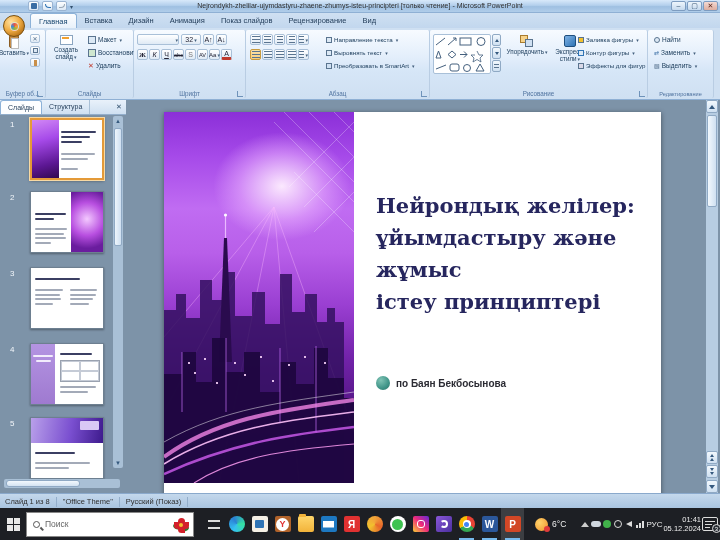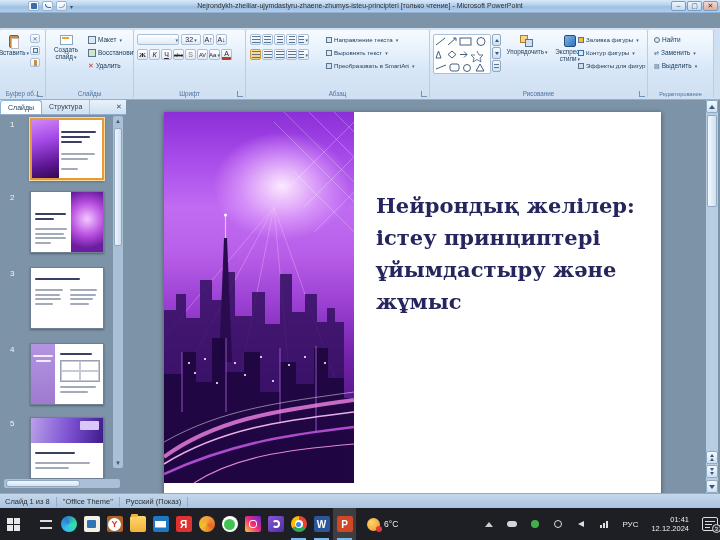--- a/index.html
+++ b/index.html
@@ -136,21 +136,21 @@
   #flower .core{position:absolute;left:5px;top:5px;width:4px;height:4px;border-radius:50%;background:#f2c12e}
   #tb-icons{display:flex;align-items:center;margin-left:8px}
   .tbi{position:relative;width:23px;height:32px;display:flex;align-items:center;justify-content:center}
   .tbi.running::after{content:"";position:absolute;left:4px;bottom:0;width:15px;height:2px;background:#76b9ed}
   .tbi.active{background:rgba(255,255,255,.14)}
   .g16{width:16px;height:16px;display:flex;align-items:center;justify-content:center;font-size:10px;font-weight:bold;color:#fff;border-radius:2px}
   #weather{display:flex;align-items:center;gap:4px;margin-left:6px;padding:0 5px;height:32px}
   #weather-ic{width:13px;height:13px;border-radius:50%;background:radial-gradient(circle at 35% 35%,#ffd36b,#f0922a);position:relative}
   #weather-ic::after{content:"";position:absolute;right:-2px;bottom:-1px;width:6px;height:6px;border-radius:50%;background:#e23b3b}
   #weather-text{font-size:8.5px;color:#eee}
-  #tray{position:absolute;right:2px;top:508px;height:32px;display:flex;align-items:center;gap:13px;color:#ddd}
+  #tray{position:absolute;right:2px;top:508px;height:32px;display:flex;align-items:center;gap:1px;color:#ddd}
   .trayic{width:10px;height:10px;display:flex;align-items:center;justify-content:center}
   #chev{width:0;height:0;border-left:4px solid transparent;border-right:4px solid transparent;border-bottom:5px solid #ccc}
   .tr-cloud{width:10px;height:6px;border-radius:4px;background:#cfd6de}
   .tr-shield{width:8px;height:8px;border-radius:50%;background:#41b24a}
   .tr-ring{width:8px;height:8px;border-radius:50%;border:1.5px solid #ddd}
   .tr-vol{width:0;height:0;border-top:3px solid transparent;border-bottom:3px solid transparent;border-right:6px solid #ddd}
   .tr-net{display:flex;align-items:flex-end;gap:1px}
   .tr-net i{width:2px;background:#ddd;display:block}
   #lang{font-size:8px;color:#eee}
   #clock{text-align:right;font-size:7.5px;line-height:9px;color:#eee}
@@ -177,20 +177,32 @@
       <span style="font-size:6px;color:#33516f">▾</span>
     </div>
     <div id="title-text">Nejrondykh-zhelilar-ujymdastyru-zhaene-zhumys-isteu-principteri [только чтение] - Microsoft PowerPoint</div>
     <div id="wctrl">
       <span class="wbtn">–</span>
       <span class="wbtn">▢</span>
       <span class="wbtn close">✕</span>
     </div>
   </div>
 
+  <div id="tabsrow">
+    <div id="office-btn">
+        <span class="orb"></span>
+      </div>
+    <div class="tab first active">Главная</div>
+    <div class="tab">Вставка</div>
+    <div class="tab">Дизайн</div>
+    <div class="tab">Анимация</div>
+    <div class="tab">Показ слайдов</div>
+    <div class="tab">Рецензирование</div>
+    <div class="tab">Вид</div>
+  </div>
 
   <div id="ribbon">
 
     <div class="group" style="left:0;width:46px">
       <div class="bigbtn" style="left:1px;top:3px;width:26px">
         <span class="clipboard-ic"></span>
         <span class="dd">Вставить</span>
       </div>
       <div class="abs" style="left:30px;top:4px;display:flex;flex-direction:column;gap:3px">
         <span class="mini" style="width:10px;height:9px">
@@ -554,22 +566,26 @@
           <path d="M0,352 C60,315 125,308 190,300" stroke="#ffc2fb" stroke-width="1.6" fill="none" opacity="0.9"></path>
           <path d="M0,362 C70,330 130,322 190,315" stroke="#d05cf0" stroke-width="2.5" fill="none" opacity="0.8"></path>
           <path d="M30,371 C70,345 120,338 190,332" stroke="#ff9df3" stroke-width="1.2" fill="none" opacity="0.85"></path>
           <path d="M0,330 C60,296 120,290 190,280" stroke="#ffffff" stroke-width="0.8" fill="none" opacity="0.6"></path>
         </svg>
       </div>
 
       <div id="slide-content">
         <div id="title-block">
           <div class="slide-title">Нейрондық желілер:</div>
+          <div class="slide-title">ұйымдастыру және жұмыс</div>
           <div class="slide-title">істеу принциптері</div>
-          <div class="slide-title">ұйымдастыру және жұмыс</div>
+        </div>
+        <div id="author-row">
+          <span id="avatar"></span>
+          <span id="author-name">по Баян Бекбосынова</span>
         </div>
       </div>
 
       <div id="watermark">
         <span id="gamma-logo"></span>
         <span>Made with Gamma</span>
       </div>
     </div>
 
     <div id="vscroll">
@@ -603,20 +619,33 @@
   </div>
 
   <div id="taskbar">
     <div id="start">
       <span id="winlogo">
           <span></span>
           <span></span>
           <span></span>
           <span></span>
         </span>
+    </div>
+    <div id="searchbox">
+      <span id="search-mag"></span>
+      <span id="search-text">Поиск</span>
+      <span id="flower">
+        <span class="leaf" style="left:-1px;top:6px;transform:rotate(30deg)"></span>
+        <span class="leaf" style="left:8px;top:8px;transform:rotate(-25deg)"></span>
+        <span class="pet" style="left:4px;top:0"></span>
+        <span class="pet" style="left:0;top:4px;transform:rotate(90deg)"></span>
+        <span class="pet" style="left:8px;top:4px;transform:rotate(180deg)"></span>
+        <span class="pet" style="left:4px;top:8px;transform:rotate(270deg)"></span>
+        <span class="core"></span>
+      </span>
     </div>
 
     <div id="tb-icons">
       <span class="tbi">
           <span style="width:12px;height:9px;border-top:2px solid #ddd;border-bottom:2px solid #ddd"></span>
         </span>
       <span class="tbi">
           <span class="g16" style="border-radius:50%;background:conic-gradient(from 210deg,#35c1f1,#2a7fd4,#35e0a1,#35c1f1)"></span>
         </span>
       <span class="tbi">
@@ -706,21 +735,21 @@
     <span class="trayic">
         <span class="tr-net">
           <i style="height:3px"></i>
           <i style="height:5px"></i>
           <i style="height:7px"></i>
         </span>
       </span>
     <span id="lang">РУС</span>
     <span id="clock">
       <div>01:41</div>
-      <div>12.12.2024</div>
+      <div>05.12.2024</div>
     </span>
     <span id="action">
       <span class="line" style="top:3px"></span>
         <span class="line" style="top:6px;width:7px"></span>
         <span class="line" style="top:9px;width:5px"></span>
       <span id="badge">3</span>
     </span>
   </div>
 
 </div>

